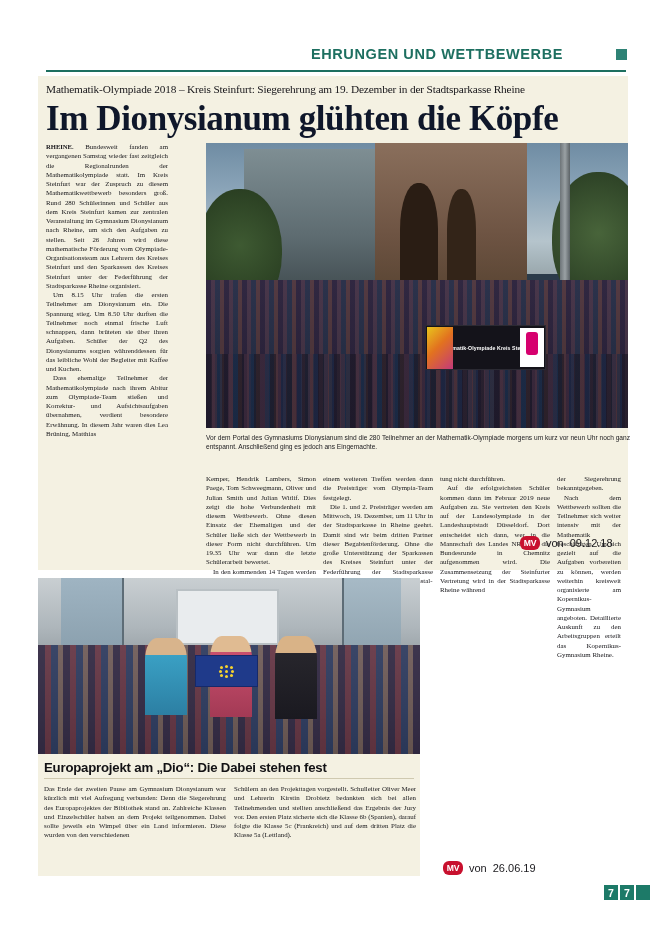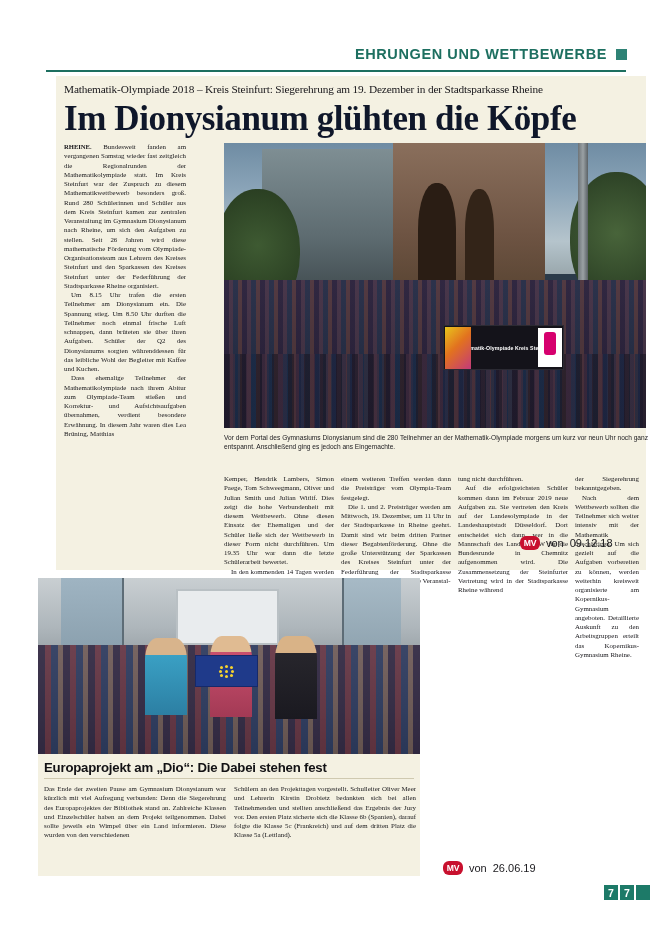--- a/index.html
+++ b/index.html
@@ -9,39 +9,38 @@
     font-family:"Liberation Serif", serif;
     overflow:hidden;
     position:relative;
   }
   .page{position:relative;width:665px;height:934px;background:#fff;}
 
   
   .section-head{
     position:absolute;left:0;top:40px;width:665px;height:28px;
     display:flex;align-items:center;justify-content:flex-end;
-    padding-right:38px;box-sizing:border-box;
+    padding-right:38px;box-sizing:border-box;gap:44px;
   }
   .section-title{
     font-family:"Liberation Sans", sans-serif;
     font-weight:bold;font-size:14.5px;letter-spacing:.6px;
     color:#1d6f60;text-transform:uppercase;
   }
   .section-square{
     width:11px;height:11px;background:#2e8275;margin-left:9px;display:inline-block;
   }
   .head-rule{
     position:absolute;left:46px;top:70px;width:580px;height:1.6px;background:#1d6f60;
   }
 
   
   .article1{
     position:absolute;left:38px;top:76px;width:590px;height:494px;
     background:#f4f1e2;
-    margin-left:18px;
   }
   .kicker{
     position:absolute;left:8px;top:7px;width:575px;
     font-family:"Liberation Serif", serif;
     font-size:11.3px;color:#17161a;letter-spacing:-0.15px;white-space:nowrap;
   }
   .headline{
     position:absolute;left:8px;top:22px;width:578px;
     font-family:"Liberation Serif", serif;
     font-weight:bold;font-size:35px;line-height:42px;color:#0f172a;

